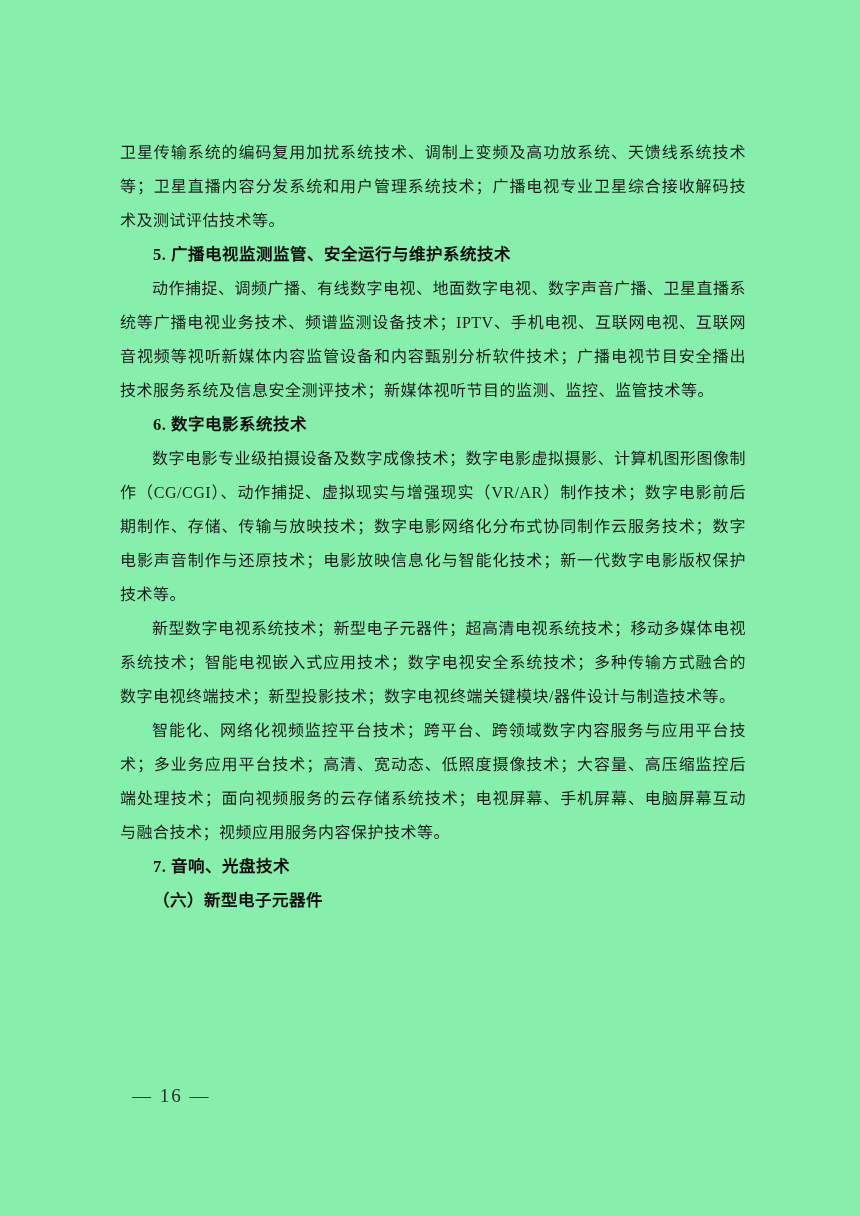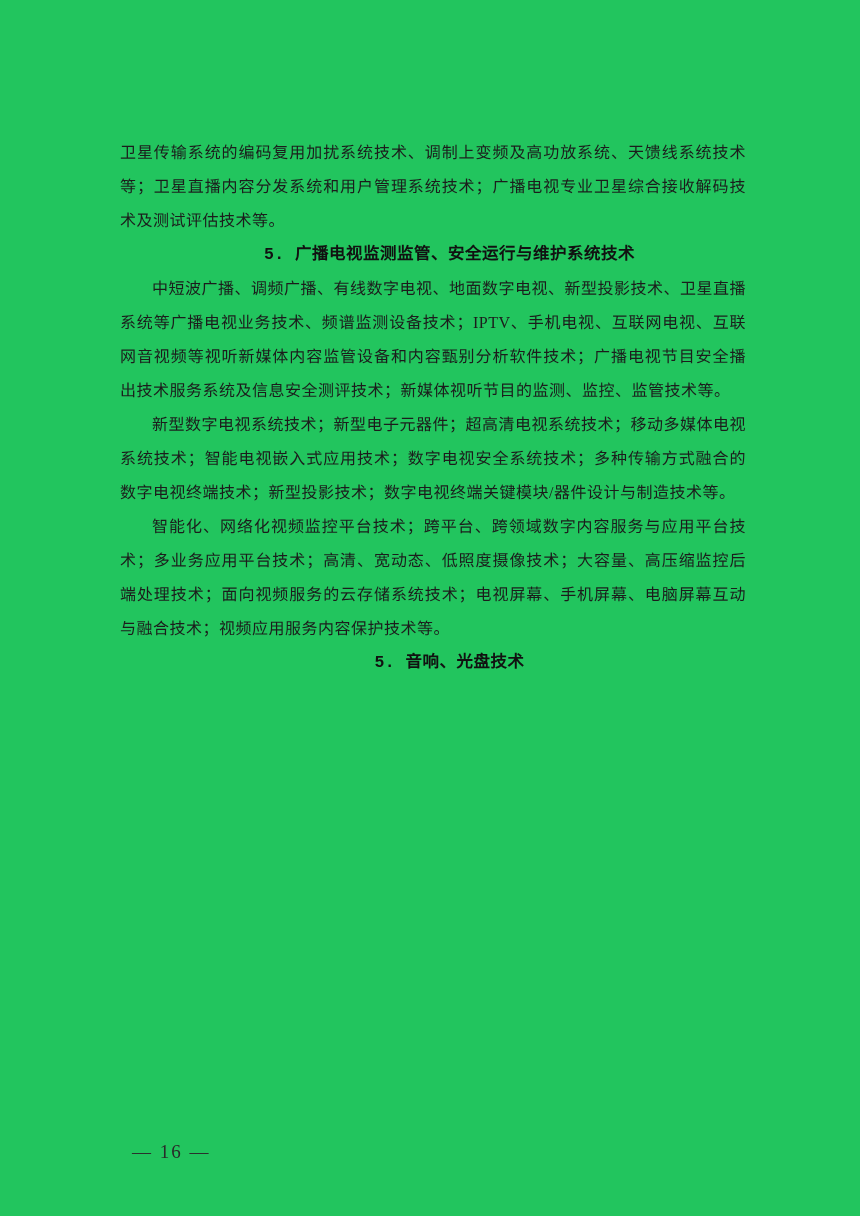--- a/index.html
+++ b/index.html
@@ -4,21 +4,21 @@
 <style>
   html, body {
     margin: 0;
     padding: 0;
     background: #ffffff;
   }
   .page {
     position: relative;
     width: 860px;
     height: 1216px;
-    background: #22c55e;
+    background: #86efac;
     overflow: hidden;
     font-family: "Liberation Serif", "DejaVu Serif", serif;
     color: #1c1c1c;
   }
   .content {
     position: absolute;
     left: 120px;
     top: 136px;
     width: 626px;
   }
@@ -32,56 +32,58 @@
   }
   .para.no-indent {
     text-indent: 0;
   }
   .heading {
     margin: 0;
     font-size: 16.5px;
     line-height: 34px;
     font-weight: 700;
     text-indent: 2em;
-    font-family: Liberation Mono, monospace;
+    font-family: Liberation Serif, serif;
     color: #111111;
     letter-spacing: 0.5px;
-    text-align: center;
   }
   .footer {
     position: absolute;
     left: 132px;
-    top: 1138px;
+    top: 1082px;
     font-size: 19px;
     line-height: 28px;
     color: #2a2a2a;
     font-family: "Liberation Serif", "DejaVu Serif", serif;
     letter-spacing: 2px;
   }
 </style>
 </head>
 <body>
 
 <div class="page">
   <main class="content">
     <p class="para no-indent">卫星传输系统的编码复用加扰系统技术、调制上变频及高功放系统、天馈线系统技术等；卫星直播内容分发系统和用户管理系统技术；广播电视专业卫星综合接收解码技术及测试评估技术等。</p>
 
     <h3 class="heading">5. 广播电视监测监管、安全运行与维护系统技术</h3>
 
-    <p class="para">中短波广播、调频广播、有线数字电视、地面数字电视、新型投影技术、卫星直播系统等广播电视业务技术、频谱监测设备技术；IPTV、手机电视、互联网电视、互联网音视频等视听新媒体内容监管设备和内容甄别分析软件技术；广播电视节目安全播出技术服务系统及信息安全测评技术；新媒体视听节目的监测、监控、监管技术等。</p>
+    <p class="para">动作捕捉、调频广播、有线数字电视、地面数字电视、数字声音广播、卫星直播系统等广播电视业务技术、频谱监测设备技术；IPTV、手机电视、互联网电视、互联网音视频等视听新媒体内容监管设备和内容甄别分析软件技术；广播电视节目安全播出技术服务系统及信息安全测评技术；新媒体视听节目的监测、监控、监管技术等。</p>
 
+    <h3 class="heading">6. 数字电影系统技术</h3>
 
+    <p class="para">数字电影专业级拍摄设备及数字成像技术；数字电影虚拟摄影、计算机图形图像制作（CG/CGI）、动作捕捉、虚拟现实与增强现实（VR/AR）制作技术；数字电影前后期制作、存储、传输与放映技术；数字电影网络化分布式协同制作云服务技术；数字电影声音制作与还原技术；电影放映信息化与智能化技术；新一代数字电影版权保护技术等。</p>
 
 
     <p class="para">新型数字电视系统技术；新型电子元器件；超高清电视系统技术；移动多媒体电视系统技术；智能电视嵌入式应用技术；数字电视安全系统技术；多种传输方式融合的数字电视终端技术；新型投影技术；数字电视终端关键模块/器件设计与制造技术等。</p>
 
 
     <p class="para">智能化、网络化视频监控平台技术；跨平台、跨领域数字内容服务与应用平台技术；多业务应用平台技术；高清、宽动态、低照度摄像技术；大容量、高压缩监控后端处理技术；面向视频服务的云存储系统技术；电视屏幕、手机屏幕、电脑屏幕互动与融合技术；视频应用服务内容保护技术等。</p>
 
-    <h3 class="heading">5. 音响、光盘技术</h3>
+    <h3 class="heading">7. 音响、光盘技术</h3>
 
 
+    <h3 class="heading">（六）新型电子元器件</h3>
   </main>
 
   <footer class="footer">
     <span>— 16 —</span>
   </footer>
 </div>
 
 </body></html>

